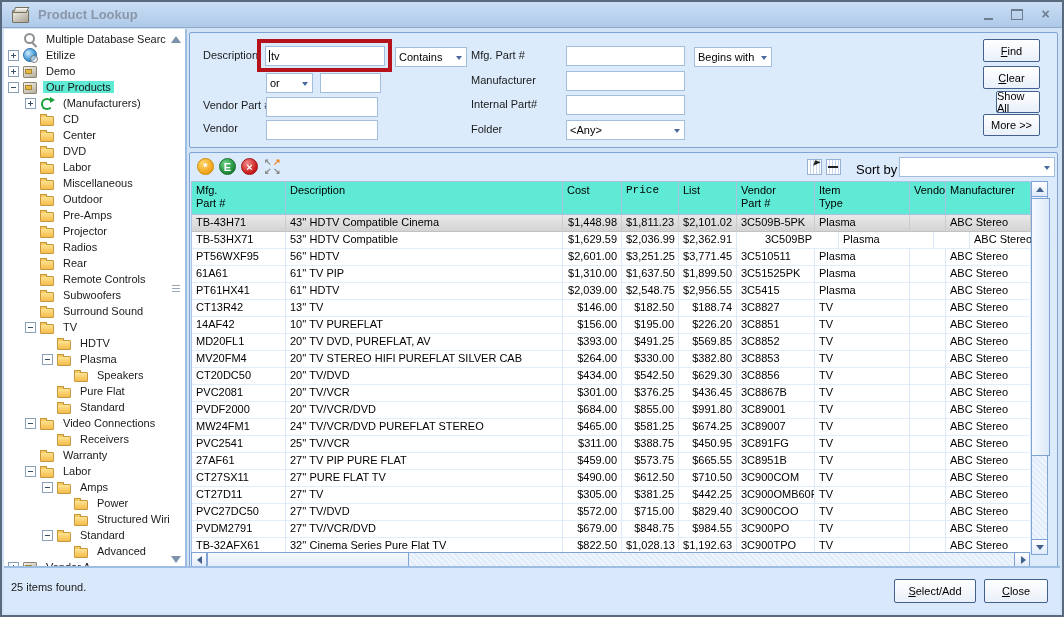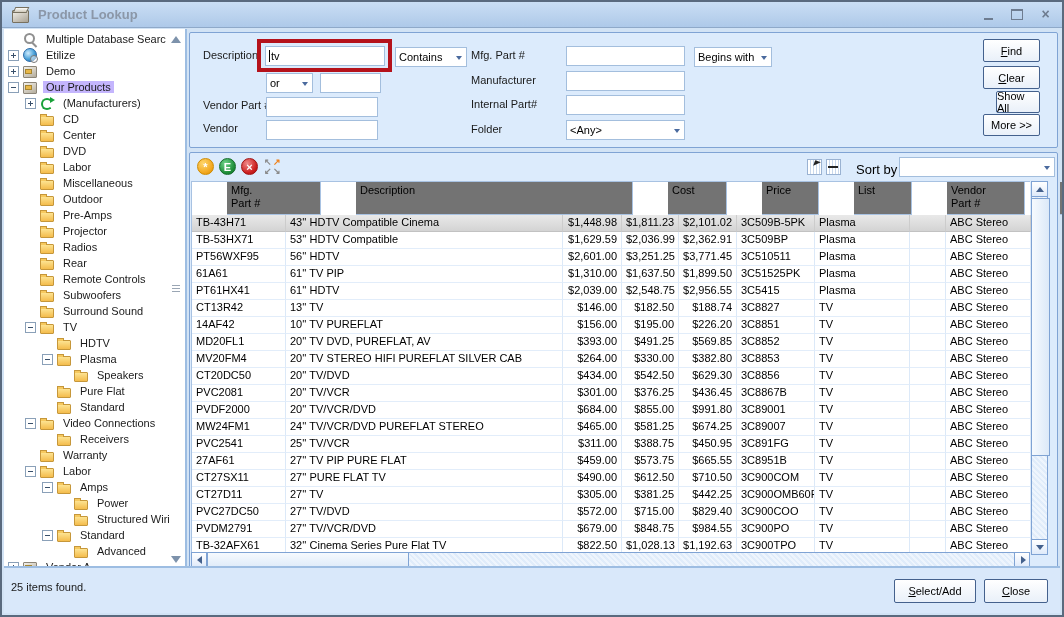--- a/index.html
+++ b/index.html
@@ -31,21 +31,21 @@
   .ticon-folder::after{content:"";position:absolute;left:0;top:2px;width:5px;height:2px;background:#f6c95f;border:1px solid #c6973a;border-bottom:none;}
   .ticon-box::before{content:"";position:absolute;left:0;top:2px;width:12px;height:10px;background:linear-gradient(150deg,#f4f1ea,#b3ac9c);border:1px solid #8c8578;border-radius:1px;}
   .ticon-box::after{content:"";position:absolute;left:2px;top:5px;width:5px;height:3px;background:#e8b84a;border:1px solid #a8862f;}
   .ticon-globe::before{content:"";position:absolute;left:0;top:0;width:12px;height:12px;border-radius:50%;background:radial-gradient(circle at 35% 35%,#cdeafc,#47a0d8 55%,#1f5f9f);border:1px solid #2a6aa8;}
   .ticon-globe::after{content:"";position:absolute;left:7px;top:7px;width:6px;height:6px;border:1px solid #777;border-radius:50%;background:rgba(255,255,255,.5);}
   .ticon-search::before{content:"";position:absolute;left:1px;top:1px;width:7px;height:7px;border:2px solid #909090;border-radius:50%;}
   .ticon-search::after{content:"";position:absolute;left:10px;top:10px;width:6px;height:2px;background:#909090;transform:rotate(45deg);transform-origin:0 0;}
   .ticon-mfr::before{content:"";position:absolute;left:1px;top:2px;width:8px;height:8px;border:2px solid #18a038;border-radius:50%;border-right-color:transparent;}
   .ticon-mfr::after{content:"";position:absolute;left:10px;top:1px;width:0;height:0;border-left:5px solid #18a038;border-top:3px solid transparent;border-bottom:3px solid transparent;}
   .tree-label{padding:0 3px;margin-left:1px;}
-  .tree-label.selected{background:#c4b5fd;}
+  .tree-label.selected{background:#5eead4;}
   .tscroll{position:absolute;right:2px;width:13px;height:12px;}
   .tscroll.up{top:5px;}
   .tscroll.down{bottom:4px;}
   .tscroll.up::before{content:"";position:absolute;left:1px;top:2px;border-left:5px solid transparent;border-right:5px solid transparent;border-bottom:7px solid #7d92ab;}
   .tscroll.down::before{content:"";position:absolute;left:1px;top:2px;border-left:5px solid transparent;border-right:5px solid transparent;border-top:7px solid #7d92ab;}
   .tscroll.grip{top:254px;height:14px;}
   .tscroll.grip i{position:absolute;left:2px;width:8px;height:1px;background:#9aa6b4;display:block;}
   .tscroll.grip i:nth-child(1){top:2px;}.tscroll.grip i:nth-child(2){top:5px;}.tscroll.grip i:nth-child(3){top:8px;}
 
   
@@ -81,21 +81,21 @@
   .colicon::after{content:"";position:absolute;}
   .colicon.one::after{right:1px;top:1px;border-left:6px solid #222;border-bottom:6px solid transparent;transform:rotate(20deg);}
   .colicon.two::after{left:1px;top:6px;width:10px;height:2px;background:#222;}
   .sort-label{position:absolute;left:666px;top:9px;font-size:13px;}
   .sort-combo{left:709px;top:4px;width:156px;height:20px;}
 
   
   .table{position:absolute;left:1px;top:28px;width:839px;border-left:1px solid #a8c2e2;border-top:1px solid #a8c2e2;box-sizing:border-box;background:#fff;}
   .hrow{display:flex;height:33px;}
   .hcell{box-sizing:border-box;border-right:1px solid #a8c2e2;border-bottom:1px solid #a8c2e2;padding:2px 4px;
-    font-size:11px;line-height:13px;white-space:pre-line;background:#737373;overflow:hidden;flex:none;margin-left:35px;}
+    font-size:11px;line-height:13px;white-space:pre-line;background:#5eead4;overflow:hidden;flex:none;}
   .drow{display:flex;height:17px;background:#fff;}
   .dcell{box-sizing:border-box;border-right:1px solid #dce9f8;border-bottom:1px solid #e2edfa;padding:1px 4px;
     font-size:11px;line-height:13px;white-space:nowrap;overflow:hidden;flex:none;color:#000;}
   .drow.selected{background:linear-gradient(#e9e9e9,#d2d2d2);}
   .drow.selected .dcell{border-bottom-color:#c2c2c2;border-right-color:#cccccc;}
 
   
   .vscroll{position:absolute;left:841px;top:28px;width:17px;height:374px;border:1px solid #7fa3d4;background:
     repeating-linear-gradient(45deg,#eef5fd 0 2px,#e0ecfa 2px 4px);box-sizing:border-box;}
   .sbtn{position:absolute;background:linear-gradient(#ffffff,#dfeafa);border:1px solid #7fa3d4;box-sizing:border-box;}
@@ -400,21 +400,21 @@
         <span></span>
         <i class="dd"></i>
       </div>
 
     <div class="table">
       <div class="hrow">
           <div class="hcell" style="width: 94px;">Mfg.
 Part #</div>
           <div class="hcell" style="width: 277px;">Description</div>
           <div class="hcell" style="width: 59px;">Cost</div>
-          <div class="hcell" style="width: 57px;">Price</div>
+          <div class="hcell" style="width: 57px; font-family: Liberation Mono, monospace;">Price</div>
           <div class="hcell" style="width: 58px;">List</div>
           <div class="hcell" style="width: 78px;">Vendor
 Part #</div>
           <div class="hcell" style="width: 95px;">Item
 Type</div>
           <div class="hcell" style="width: 36px;">Vendor</div>
           <div class="hcell" style="width: 85px;">Manufacturer</div>
         </div>
       <div>
           <div class="drow selected">
@@ -427,21 +427,21 @@
             <div class="dcell" style="width: 95px;">Plasma</div>
             <div class="dcell" style="width: 36px;"></div>
             <div class="dcell" style="width: 85px;">ABC Stereo</div>
           </div>
           <div class="drow">
             <div class="dcell" style="width: 94px;">TB-53HX71</div>
             <div class="dcell" style="width: 277px;">53'' HDTV Compatible</div>
             <div class="dcell" style="width: 59px; text-align: right;">$1,629.59</div>
             <div class="dcell" style="width: 57px; text-align: right;">$2,036.99</div>
             <div class="dcell" style="width: 58px; text-align: right;">$2,362.91</div>
-            <div class="dcell" style="width: 78px;">3C509BP</div>
+            <div class="dcell" style="width: 78px; margin-left: 24px;">3C509BP</div>
             <div class="dcell" style="width: 95px;">Plasma</div>
             <div class="dcell" style="width: 36px;"></div>
             <div class="dcell" style="width: 85px;">ABC Stereo</div>
           </div>
           <div class="drow">
             <div class="dcell" style="width: 94px;">PT56WXF95</div>
             <div class="dcell" style="width: 277px;">56'' HDTV</div>
             <div class="dcell" style="width: 59px; text-align: right;">$2,601.00</div>
             <div class="dcell" style="width: 57px; text-align: right;">$3,251.25</div>
             <div class="dcell" style="width: 58px; text-align: right;">$3,771.45</div>

